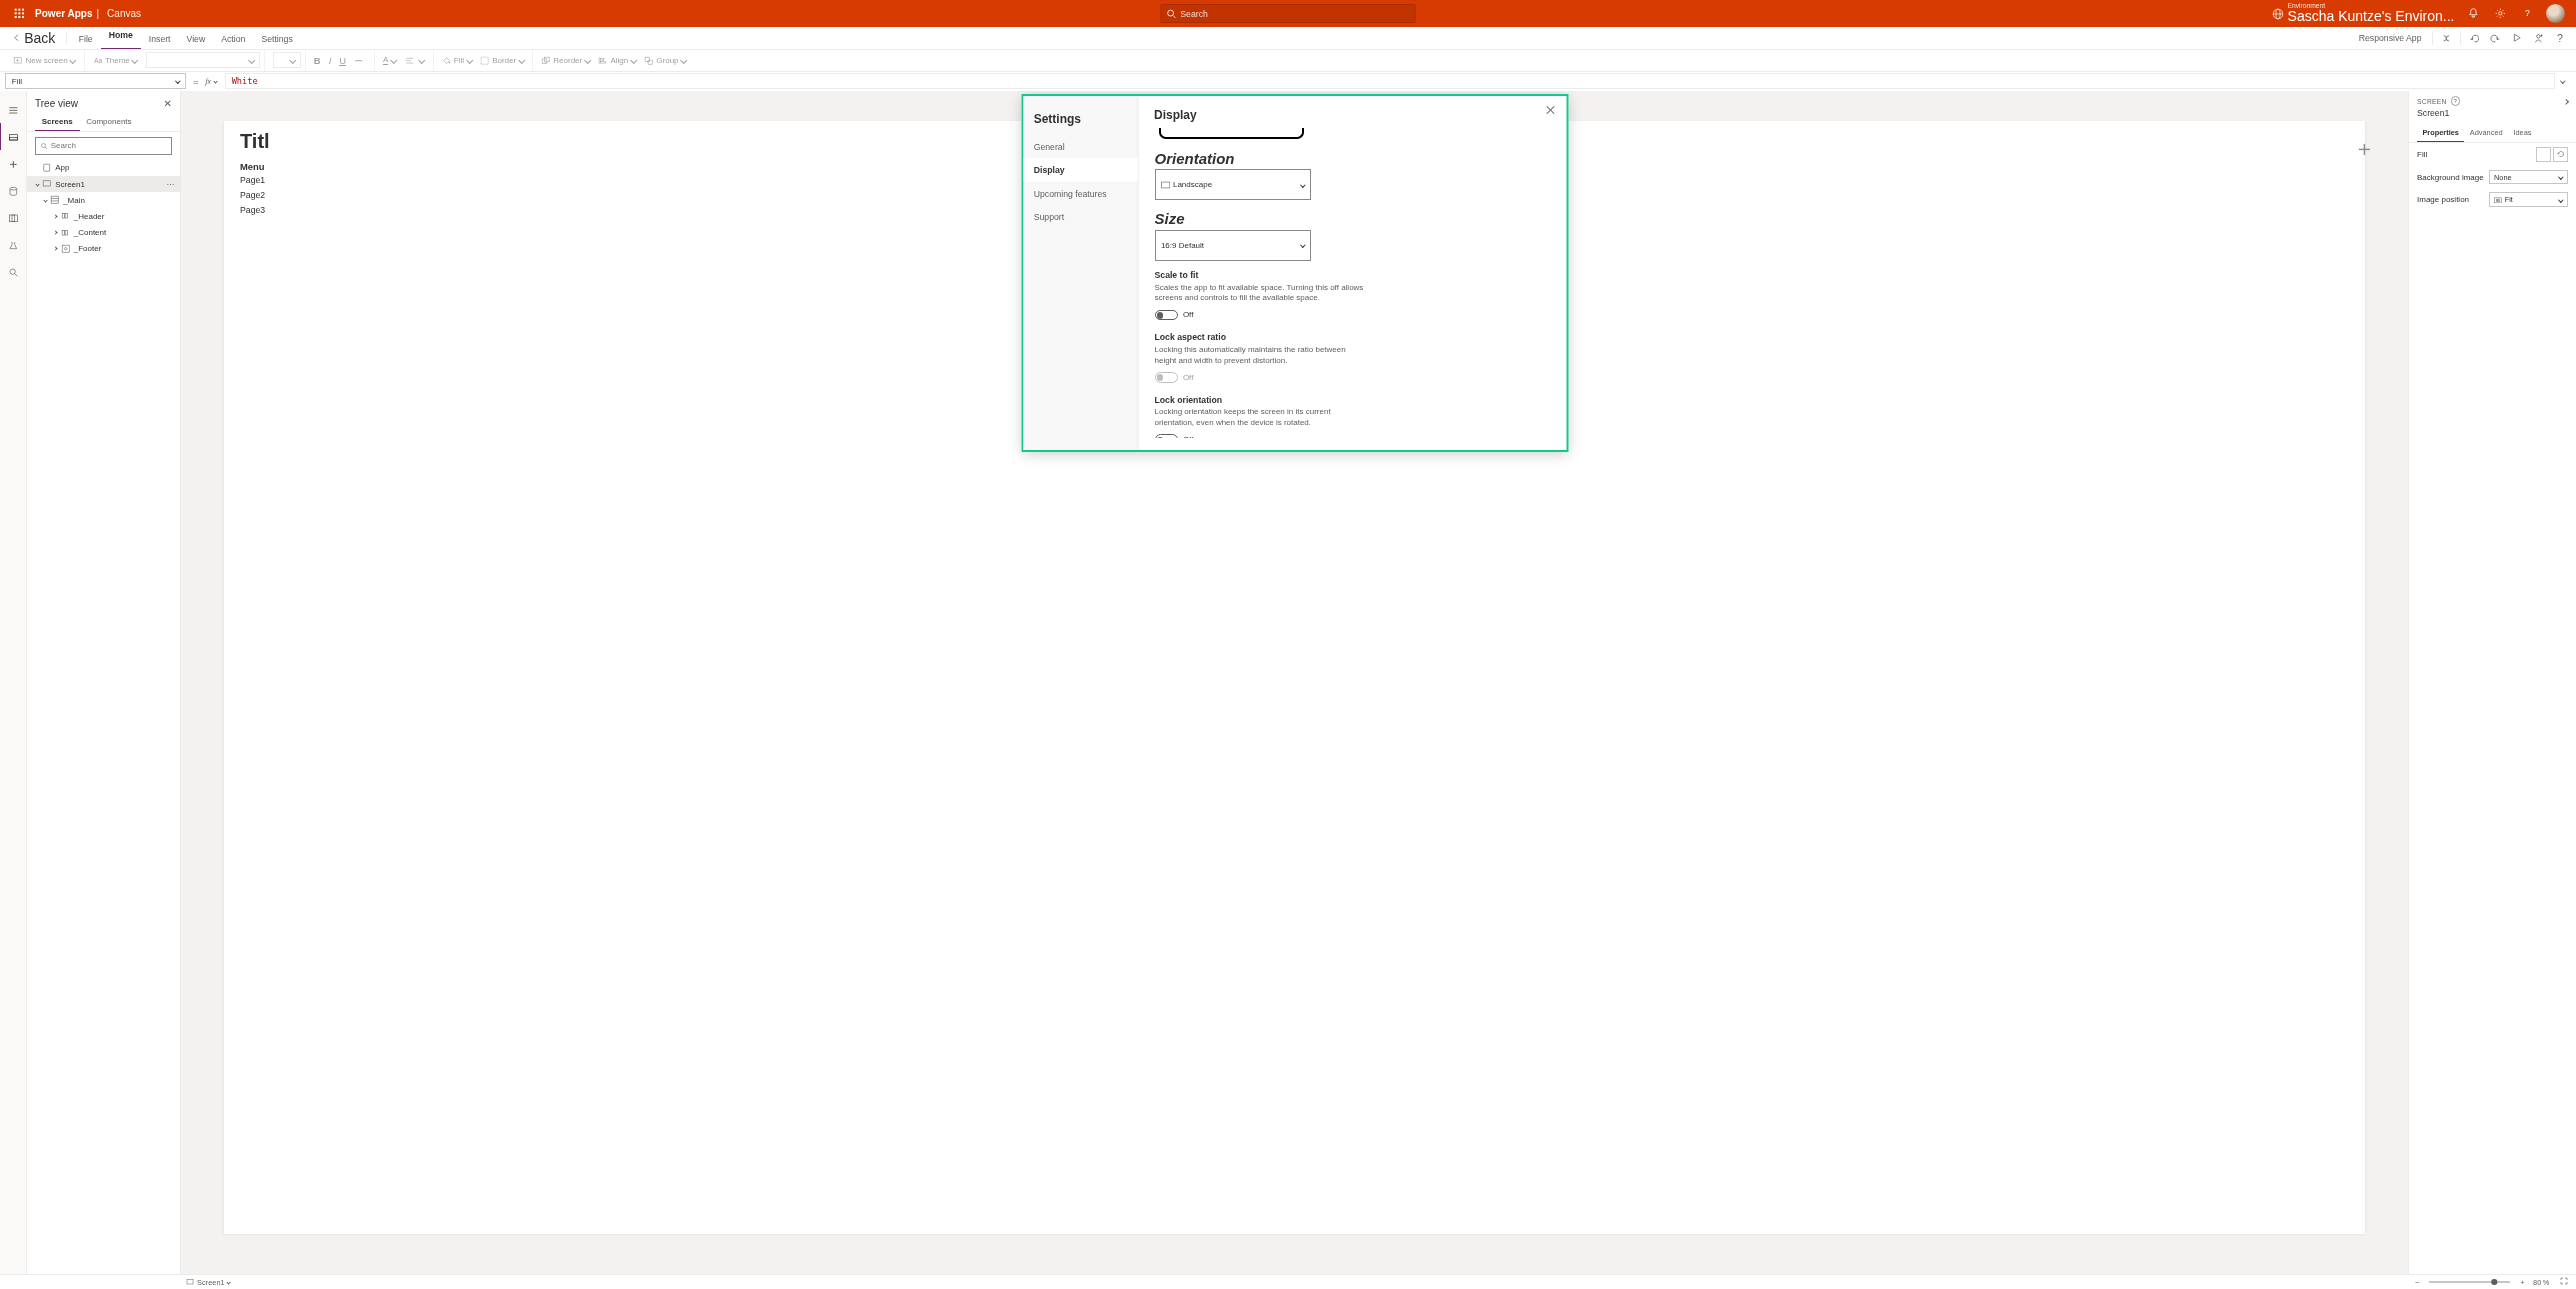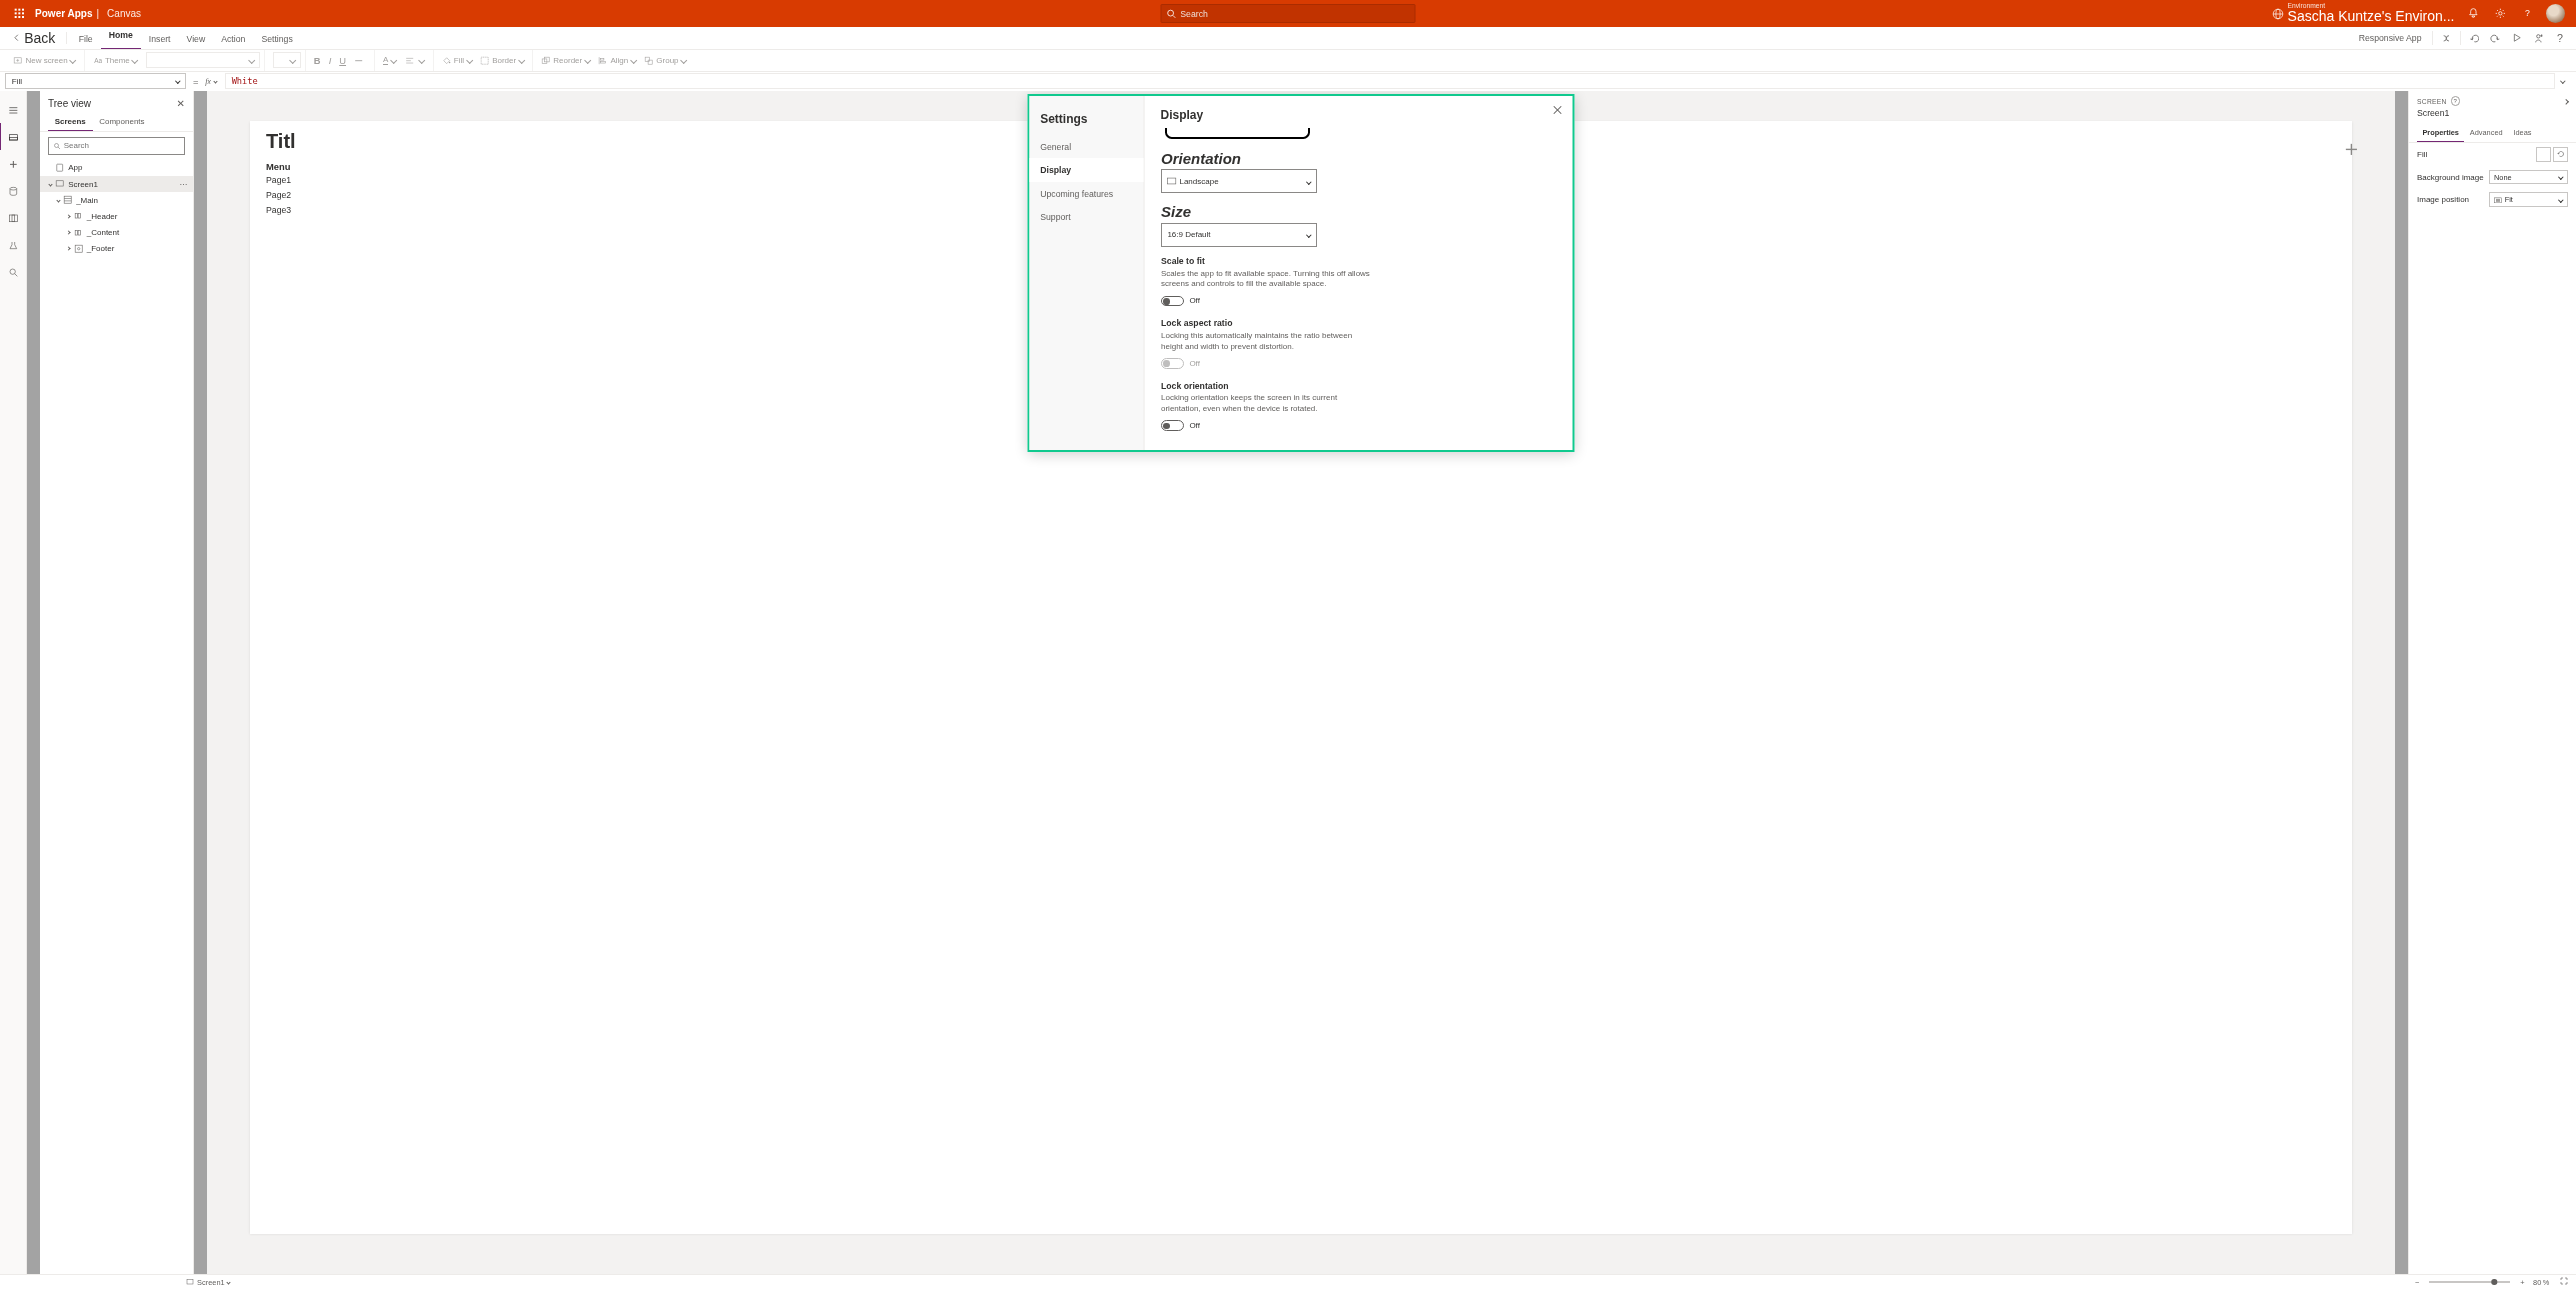--- a/index.html
+++ b/index.html
@@ -48,21 +48,21 @@
 
 .fx-row { height: 20px; background: #fff; border-bottom: 0.7px solid #edebe9; display: flex; align-items: center; padding: 0 5.4px; }
 .fx-row .prop-dd { width: 181px; height: 16px; border: 0.7px solid #c8c6c4; display: flex; align-items: center; justify-content: space-between; padding: 0 5.4px; font-size: 8px; }
 .fx-row .eq { padding: 0 6.7px; font-size: 9.4px; color: #605e5c; }
 .fx-row .fx { width: 20px; font-family: serif; font-style: italic; color: #605e5c; display: flex; align-items: center; }
 .fx-row .fx .chev { margin-left: 1.3px; }
 .fx-row .formula { flex: 1; height: 16px; border: 0.7px solid #edebe9; padding: 0 5.4px; font-family: Consolas, monospace; font-size: 8.7px; color: #a31515; display: flex; align-items: center; }
 .fx-row .expand { width: 16px; display: flex; align-items: center; justify-content: center; color: #605e5c; cursor: pointer; }
 
 
-.main { position: absolute; top: 91px; bottom: 14.8px; left: 0; right: 0; display: flex; background: #a3a3a3; gap: 13px; }
+.main { position: absolute; top: 91px; bottom: 14.8px; left: 0; right: 0; display: flex; background: #c4b5fd; }
 
 
 .rail { width: 27px; background: #faf9f8; border-right: 0.7px solid #edebe9; display: flex; flex-direction: column; align-items: center; padding-top: 5.4px; }
 .rail .ritem { width: 27px; height: 27px; display: flex; align-items: center; justify-content: center; cursor: pointer; color: #605e5c; }
 .rail .ritem.active { border-left: 1.3px solid #742774; color: #323130; }
 .rail .ritem svg { width: 10.7px; height: 10.7px; }
 
 
 .tree { width: 154px; background: #fff; border-right: 0.7px solid #edebe9; display: flex; flex-direction: column; }
 .tree .thdr { display: flex; align-items: center; justify-content: space-between; padding: 6.7px 8px 2.7px; font-size: 10px; }
@@ -95,21 +95,21 @@
 .modal-nav .mtitle { font-size: 12px; font-weight: 600; padding: 0 10.7px 9.4px; }
 .modal-nav .mitem { padding: 6.7px 10.7px; font-size: 8.7px; color: #605e5c; cursor: pointer; }
 .modal-nav .mitem.active { background: #fff; color: #323130; font-weight: 600; }
 .modal-body { flex: 1; padding: 12px 16px 12px 16px; position: relative; overflow: hidden; }
 .modal-body .mbtitle { font-size: 12px; font-weight: 600; margin-bottom: 6.7px; }
 .modal-body .mclose { position: absolute; right: 9.4px; top: 8px; cursor: pointer; color: #605e5c; }
 .modal-body .mclose svg { width: 12px; height: 12px; }
 .modal-body .scroll { height: calc(100% - 20px); overflow-y: auto; padding-right: 10.7px; }
 .modal-body .preview { width: 145px; height: 10.7px; border: 2px solid #000; border-top: none; border-radius: 0 0 6.7px 6.7px; margin: 0 0 10.7px 4px; background: #fff; }
 .modal-body .flabel { font-size: 15px; font-weight: 600; margin-bottom: 2.7px; font-style: italic; }
-.modal-body .fdd { width: 156px; height: 24px; border: 0.7px solid #8a8886; display: flex; align-items: center; justify-content: space-between; padding: 0 5.4px; font-size: 8px; margin-bottom: 9.4px; }
+.modal-body .fdd { width: 156px; height: 31px; border: 0.7px solid #8a8886; display: flex; align-items: center; justify-content: space-between; padding: 0 5.4px; font-size: 8px; margin-bottom: 9.4px; }
 .modal-body .fdd .ico { width: 9.4px; height: 8px; margin-right: 2.7px; color: #605e5c; }
 .modal-body .fdesc { font-size: 8px; color: #605e5c; margin-bottom: 5.4px; max-width: 215px; line-height: 1.35; }
 .modal-body .toggle-row { display: flex; align-items: center; margin-bottom: 12px; }
 .modal-body .toggle { width: 23px; height: 10.7px; border-radius: 6px; border: 0.7px solid #605e5c; position: relative; margin-right: 5.4px; cursor: pointer; background: #fff; }
 .modal-body .toggle::after { content: ""; position: absolute; width: 6.7px; height: 6.7px; border-radius: 50%; background: #605e5c; top: 1.3px; left: 1.3px; }
 .modal-body .toggle.disabled { opacity: .4; cursor: default; }
 .modal-body .section-title { font-size: 8.7px; font-weight: 600; margin-bottom: 2.7px; }
 
 
 .rpanel { width: 168px; background: #fff; border-left: 0.7px solid #edebe9; display: flex; flex-direction: column; }

